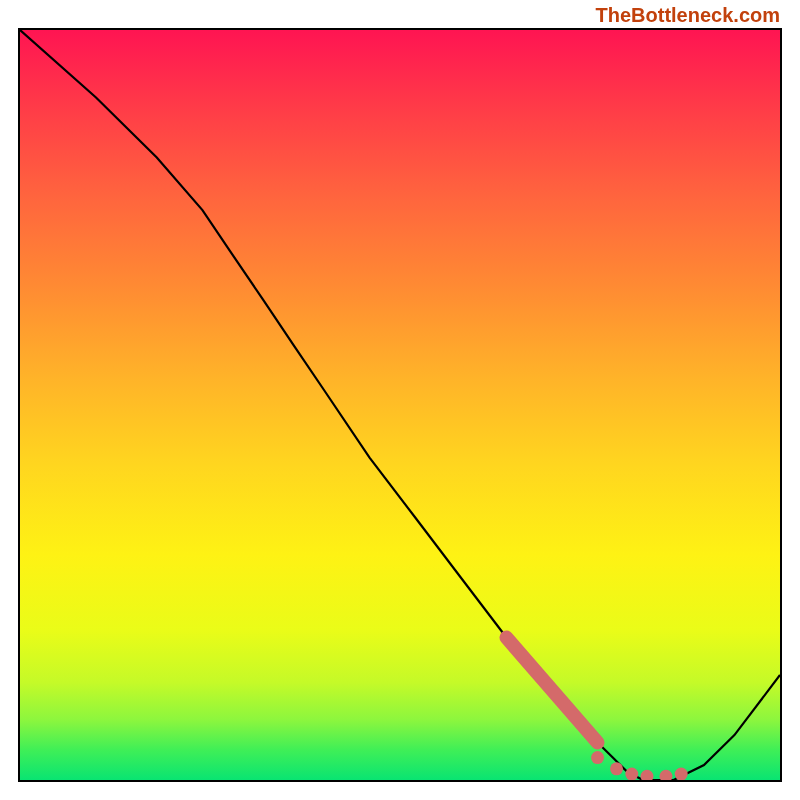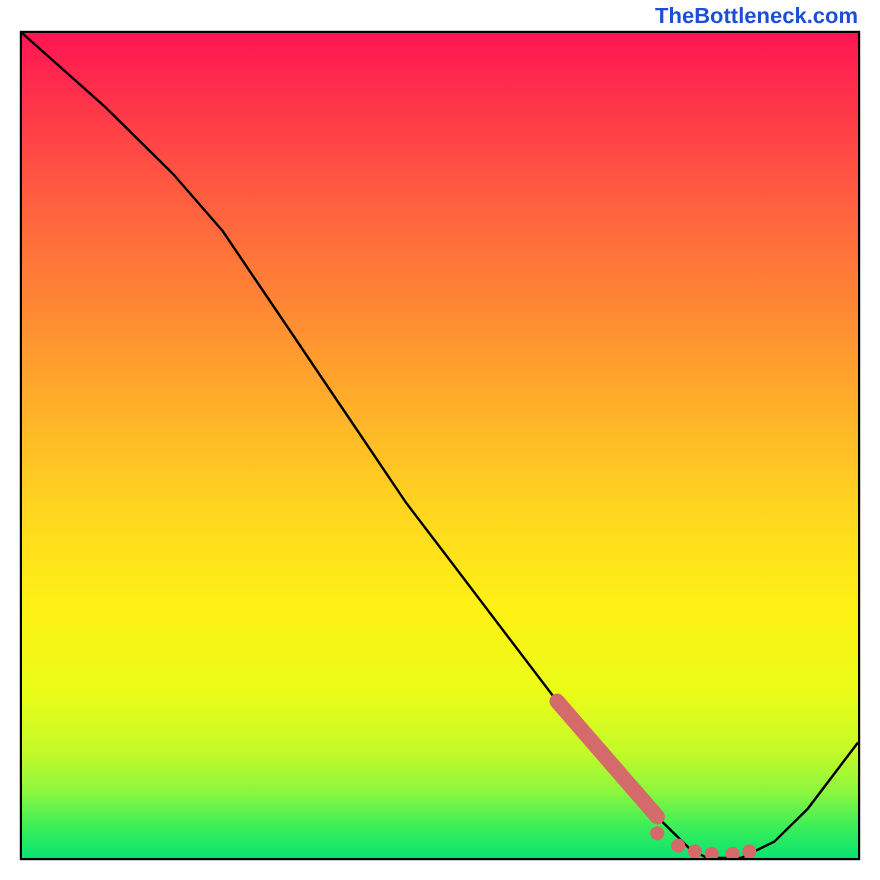--- a/index.html
+++ b/index.html
@@ -9,21 +9,21 @@
     background: #ffffff;
     position: relative;
     font-family: Arial, Helvetica, sans-serif;
   }
   .watermark {
     position: absolute;
     top: 4px;
     right: 20px;
     font-size: 20px;
     font-weight: bold;
-    color: #1d4ed8;
+    color: #c2410c;
     z-index: 10;
   }
   .plot {
     position: absolute;
     left: 18px;
     top: 28px;
     width: 764px;
     height: 754px;
     border: 2px solid #000;
     overflow: hidden;

